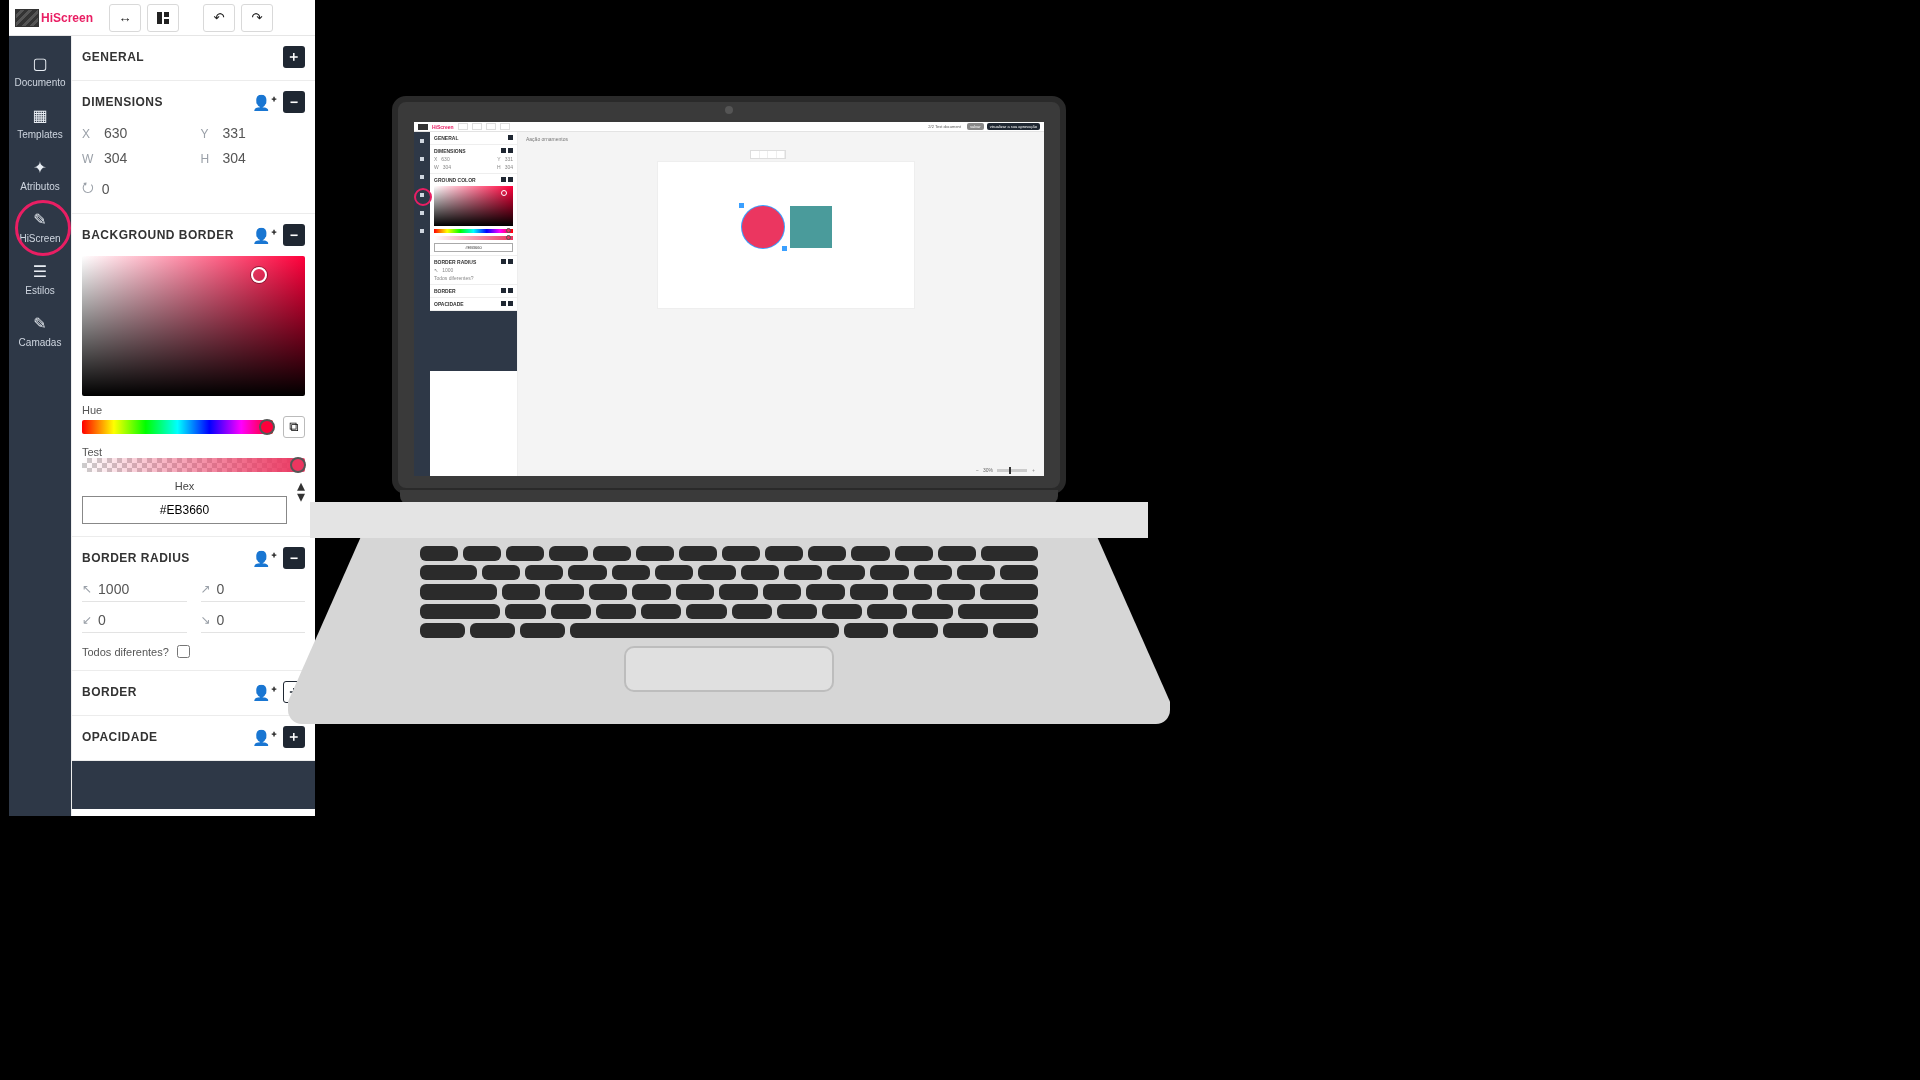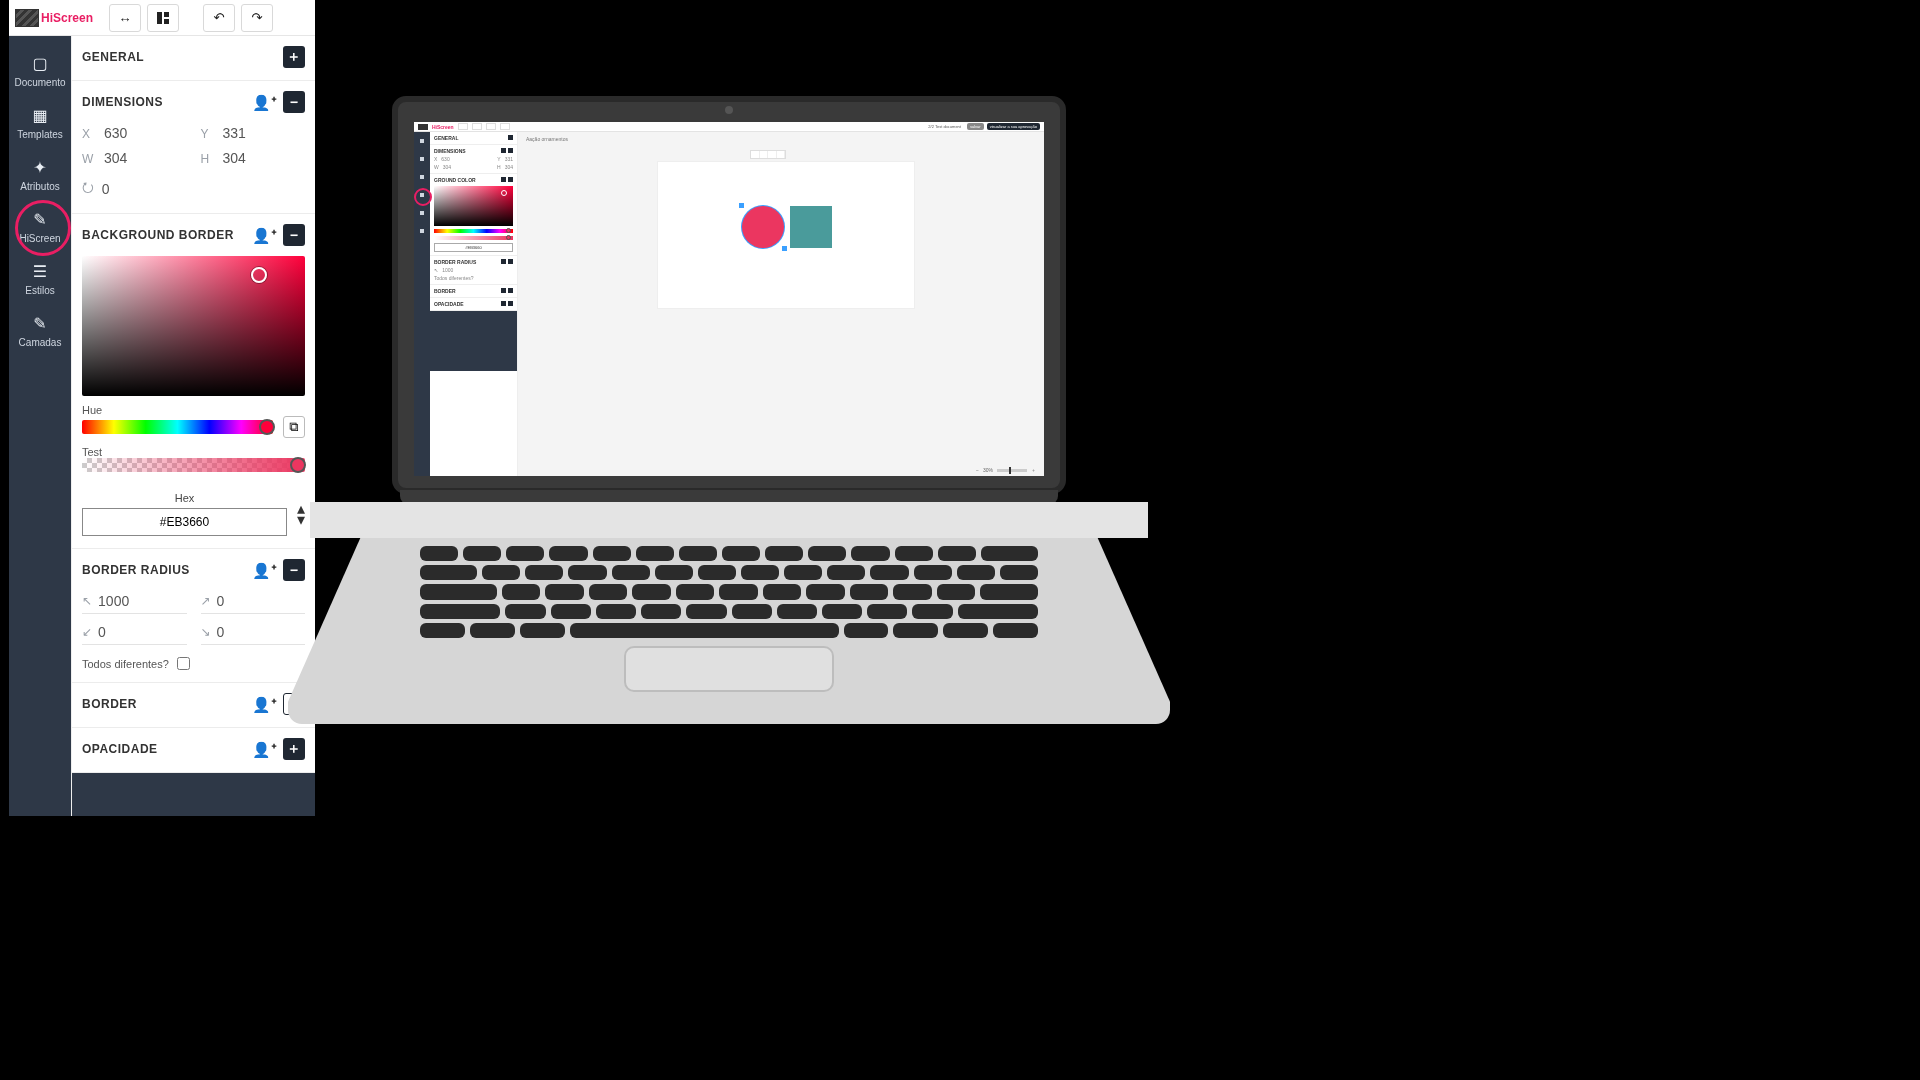--- a/index.html
+++ b/index.html
@@ -87,21 +87,21 @@
     background:
       linear-gradient(to right, rgba(235,54,96,0), #eb3660),
       repeating-conic-gradient(#ccc 0 25%, #fff 0 50%) 0 0/10px 10px;
   }
   .thumb {
     position:absolute; top:50%; width:16px; height:16px; border:2px solid #555; background:#ff003b;
     border-radius:50%; transform:translate(-50%,-50%);
   }
   .thumb.alpha-t { background:#eb3660; }
   .copybtn { width:22px; height:22px; border:1px solid #bbb; border-radius:3px; display:flex; align-items:center; justify-content:center; cursor:pointer; font-size:13px;}
-  .hex-wrap { display:flex; align-items:center; gap:10px; margin-top:20px;}
+  .hex-wrap { display:flex; gap:10px; margin-top:8px;}
   .hex-col { flex:1; text-align:center;}
   .hex-col .hl { font-size:11px; color:#444; display:block; margin-bottom:4px;}
   .hex-col input {
     width:100%; text-align:center; font-size:12px; padding:6px 4px; border:1px solid #888;
   }
   .stepper { font-size:16px; color:#333; cursor:pointer; line-height:0.7;}
   .br-grid { display:grid; grid-template-columns:1fr 1fr; gap:10px 14px; margin-top:12px;}
   .br-cell { display:flex; align-items:center; gap:6px; border-bottom:1px solid #e3e3e3; padding-bottom:4px;}
   .br-cell .arr { color:#9aa0a8; font-size:12px;}
   .br-cell input { border:none; background:transparent; font-size:14px; color:#555; width:70px;}

